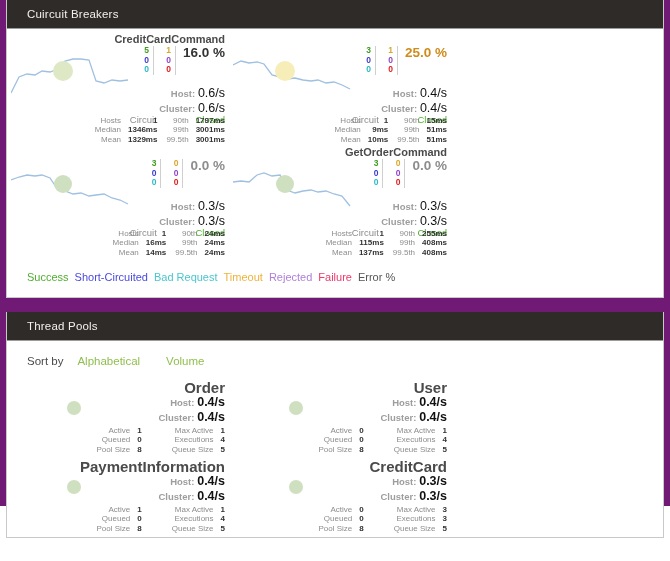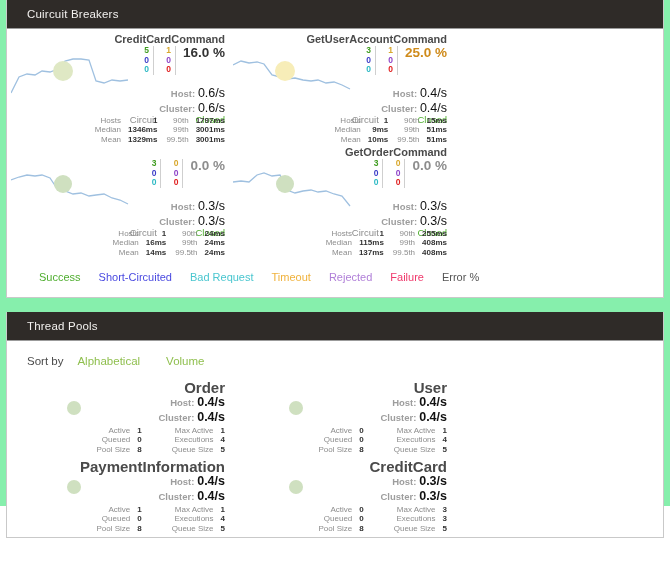--- a/index.html
+++ b/index.html
@@ -3,21 +3,21 @@
 <meta charset="utf-8">
 <style>
   html,body{margin:0;padding:0;}
   body{
     width:670px;height:561px;
     background:#ffffff;
     font-family:"Liberation Sans", sans-serif;
     color:#333;
     overflow:hidden;
   }
-  .page{width:670px;height:506px;position:relative;background:#86efac;}
+  .page{width:670px;height:506px;position:relative;background:#701a75;}
 
   
   .panel{
     background:#ffffff;
     border:1px solid #c9c9c9;
     border-top:none;
     box-sizing:border-box;
     margin:0 6px 0 6px;
   }
   .panel-header{
@@ -130,21 +130,21 @@
   .sg{display:flex;margin-left:9px;}
   .sg .k{color:#8d8d8d;text-align:right;}
   .sg .v{color:#333;font-weight:bold;text-align:right;margin-left:7px;}
 
   
   .legend{
     padding:12px 0 14px 20px;
     font-size:11px;
     white-space:nowrap;
   }
-  .legend span{margin-right:6px;margin-left:12px;}
+  .legend span{margin-right:6px;}
 
   
   .tp-grid{display:flex;flex-wrap:wrap;padding:4px 0 0 2px;}
   .tp-card{
     width:222px;height:79px;position:relative;box-sizing:border-box;
   }
   .tp-title{
     position:absolute;top:0;right:6px;
     font-size:15px;font-weight:bold;color:#4a4a4a;
   }
@@ -224,21 +224,20 @@
                 </div>
                 <div class="v">
                   <div>1797ms</div>
                   <div>3001ms</div>
                   <div>3001ms</div>
                 </div>
               </div>
             </div>
           </div>
           <div class="cb-card">
-            <div class="cb-title">GetUserAccountCommand</div>
             <div class="spark">
               <svg width="120" height="52" viewBox="0 0 120 52">
                 <polyline fill="none" stroke="#9fc0e0" stroke-width="1.3" points="0,18 8,14 16,16 24,15 31,17 39,28 47,30 54,32 62,31 70,33 78,34 85,33 93,36 101,35 109,38 117,42"></polyline>
               </svg>
               <div class="blip" style="left:42px;top:14px;width:20px;height:20px;background:#f7edb8;"></div>
             </div>
             <div class="counters">
               <div class="ccol">
                 <div class="c-success">3</div>
                 <div class="c-short">0</div>

